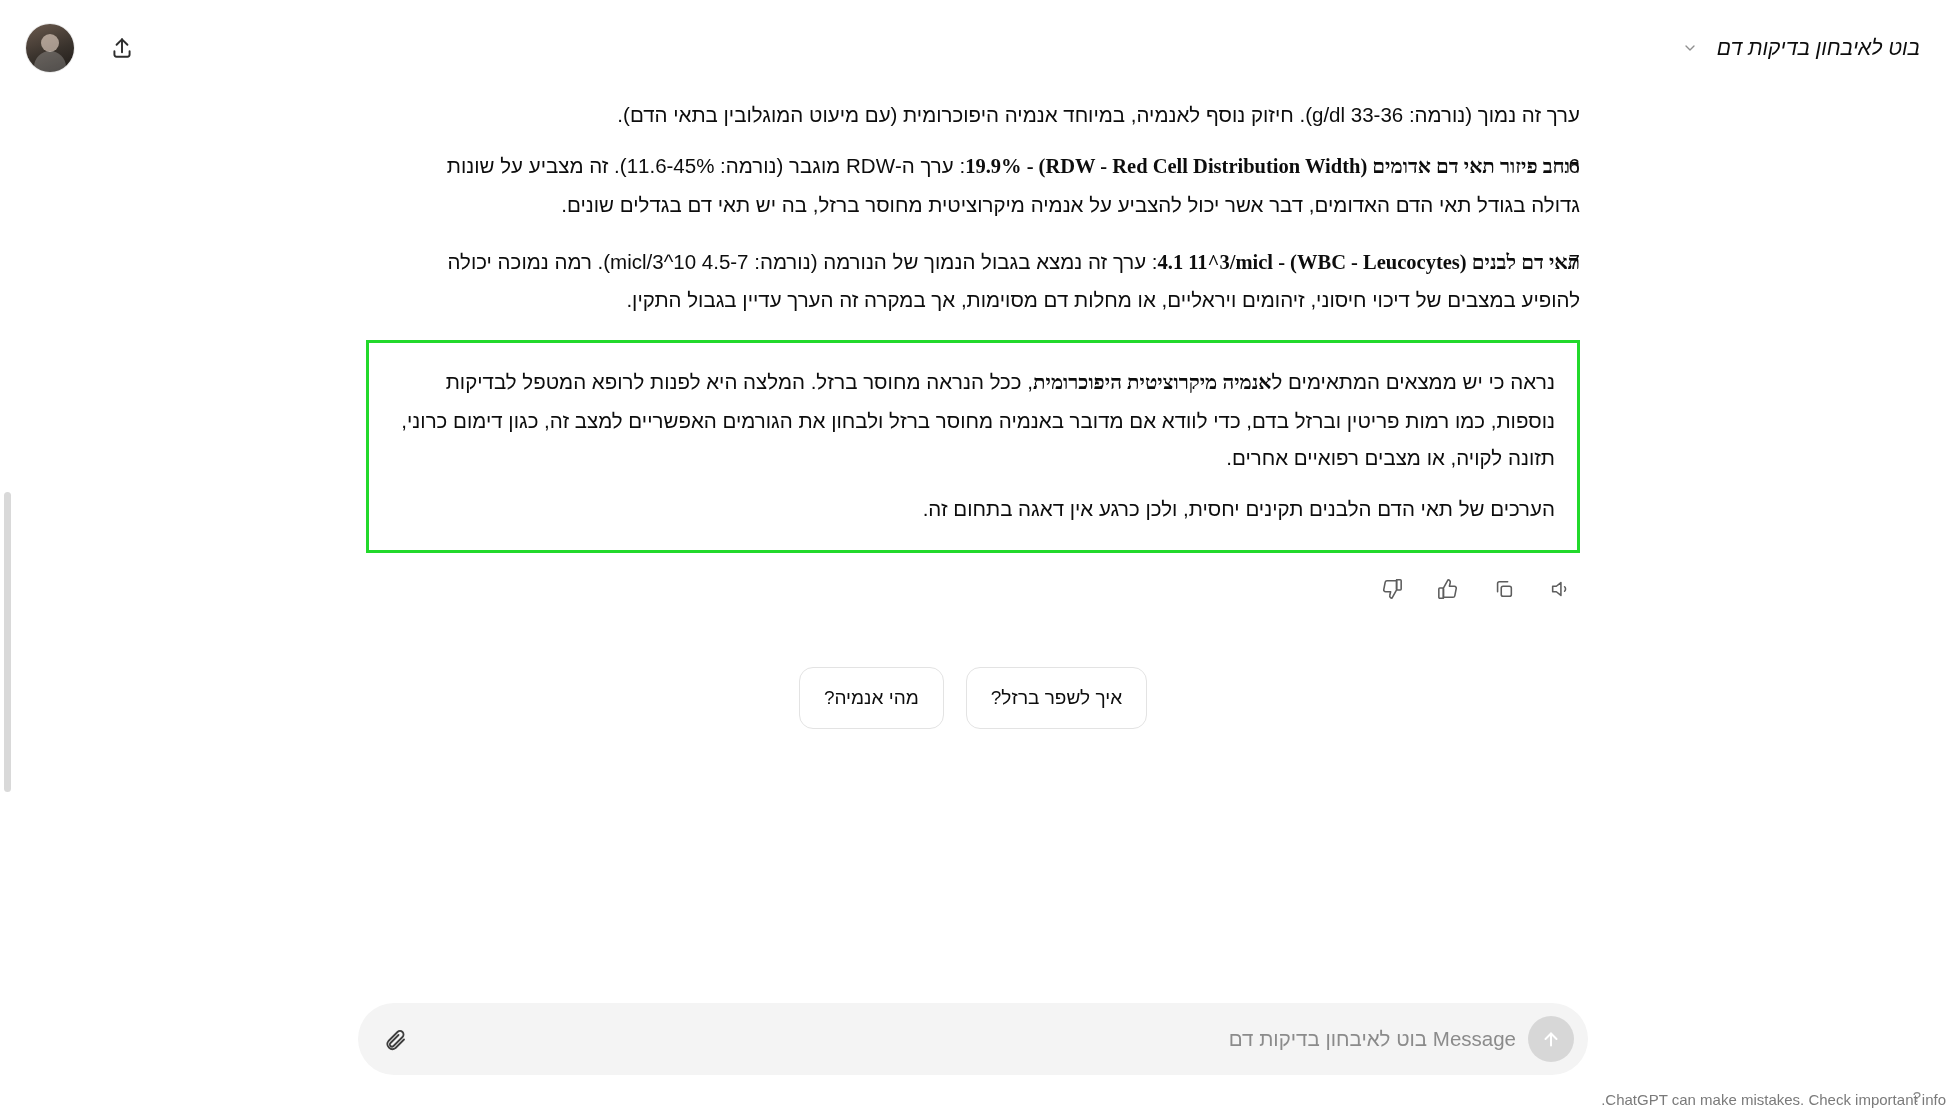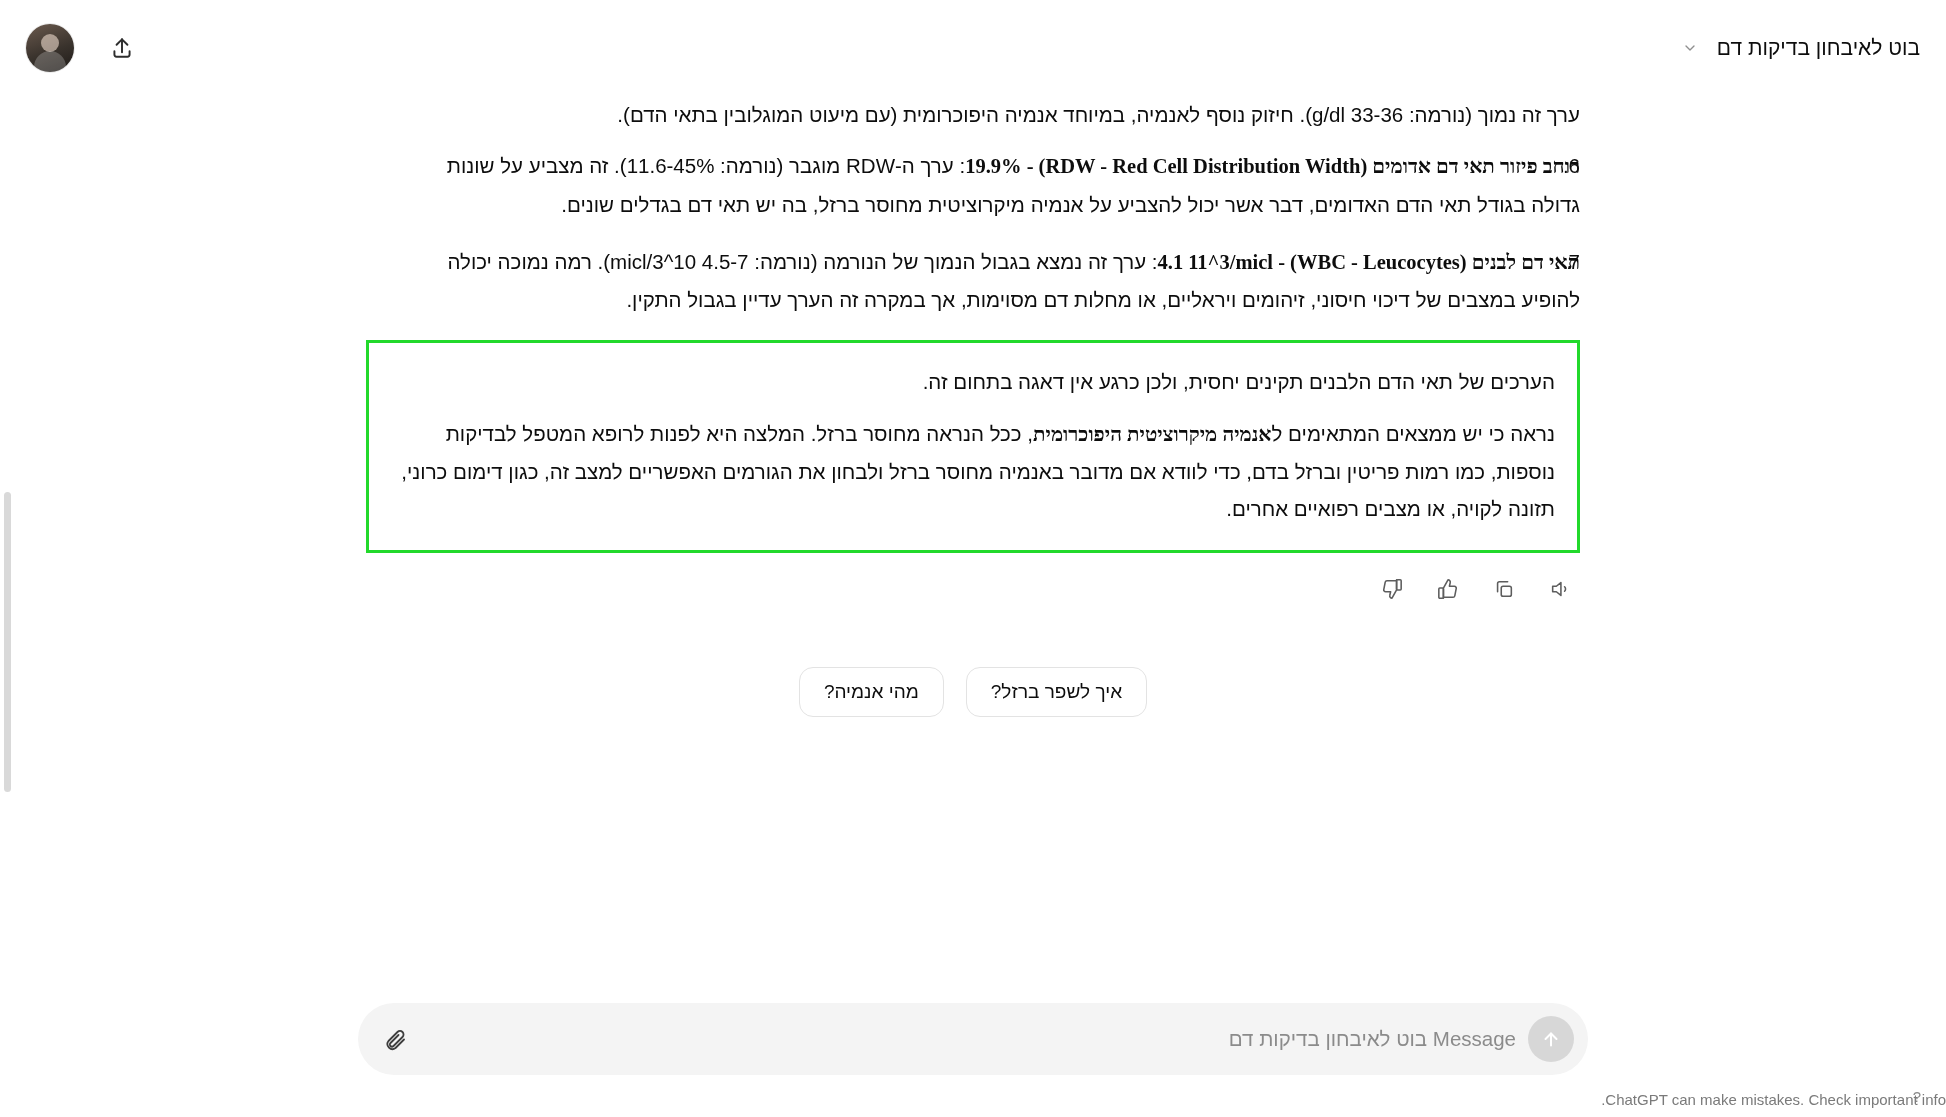--- a/index.html
+++ b/index.html
@@ -26,20 +26,21 @@
     align-items: center;
     justify-content: space-between;
     padding: 0 26px 0 26px;
     background: #ffffff;
   }
   .header-left {
     display: flex;
     align-items: center;
     gap: 18px;
     direction: rtl;
+    font-style: italic;
   }
   .gpt-title {
     font-size: 21px;
     color: #0d0d0d;
     font-weight: 400;
     white-space: nowrap;
   }
   .chev {
     width: 18px; height: 18px;
     display: inline-flex;
@@ -169,21 +170,21 @@
     justify-content: center;
     gap: 22px;
     margin-top: 58px;
   }
   .chip {
     border: 1px solid #e3e3e3;
     border-radius: 14px;
     background: #ffffff;
     color: #0d0d0d;
     font-size: 19px;
-    padding: 7px 24px;
+    padding: 13px 24px;
     cursor: pointer;
     white-space: nowrap;
   }
 
   
   .composer-wrap {
     flex: 0 0 auto;
     padding-bottom: 6px;
     background: #ffffff;
   }
@@ -309,22 +310,22 @@
             <span class="num">6.</span>
             <b>רוחב פיזור תאי דם אדומים (RDW - Red Cell Distribution Width) - 19.9%</b><span>: ערך ה-RDW מוגבר (נורמה: 11.6-45%). זה מצביע על שונות גדולה בגודל תאי הדם האדומים, דבר אשר יכול להצביע על אנמיה מיקרוציטית מחוסר ברזל, בה יש תאי דם בגדלים שונים.</span>
           </li>
           <li>
             <span class="num">7.</span>
             <b>תאי דם לבנים (WBC - Leucocytes) - 4.1 11^3/micl</b><span>: ערך זה נמצא בגבול הנמוך של הנורמה (נורמה: 4.5-7 10^3/micl). רמה נמוכה יכולה להופיע במצבים של דיכוי חיסוני, זיהומים ויראליים, או מחלות דם מסוימות, אך במקרה זה הערך עדיין בגבול התקין.</span>
           </li>
         </ol>
 
         <div class="summary-box">
+          <p class="para"><span>נראה כי יש ממצאים המתאימים ל</span><b>אנמיה מיקרוציטית היפוכרומית</b><span>, ככל הנראה מחוסר ברזל. המלצה היא לפנות לרופא המטפל לבדיקות נוספות, כמו רמות פריטין וברזל בדם, כדי לוודא אם מדובר באנמיה מחוסר ברזל ולבחון את הגורמים האפשריים למצב זה, כגון דימום כרוני, תזונה לקויה, או מצבים רפואיים אחרים.</span></p>
           <p class="para">הערכים של תאי הדם הלבנים תקינים יחסית, ולכן כרגע אין דאגה בתחום זה.</p>
-          <p class="para"><span>נראה כי יש ממצאים המתאימים ל</span><b>אנמיה מיקרוציטית היפוכרומית</b><span>, ככל הנראה מחוסר ברזל. המלצה היא לפנות לרופא המטפל לבדיקות נוספות, כמו רמות פריטין וברזל בדם, כדי לוודא אם מדובר באנמיה מחוסר ברזל ולבחון את הגורמים האפשריים למצב זה, כגון דימום כרוני, תזונה לקויה, או מצבים רפואיים אחרים.</span></p>
         </div>
 
         <div class="actions">
           <div class="act">
             <svg width="22" height="22" viewBox="0 0 24 24" fill="none" stroke="currentColor" stroke-width="1.7" stroke-linecap="round" stroke-linejoin="round">
               <polygon points="4 9 4 15 8 15 13 19 13 5 8 9 4 9"></polygon>
               <path d="M17 9.5a3.5 3.5 0 0 1 0 5"></path>
             </svg>
           </div>
           <div class="act">

